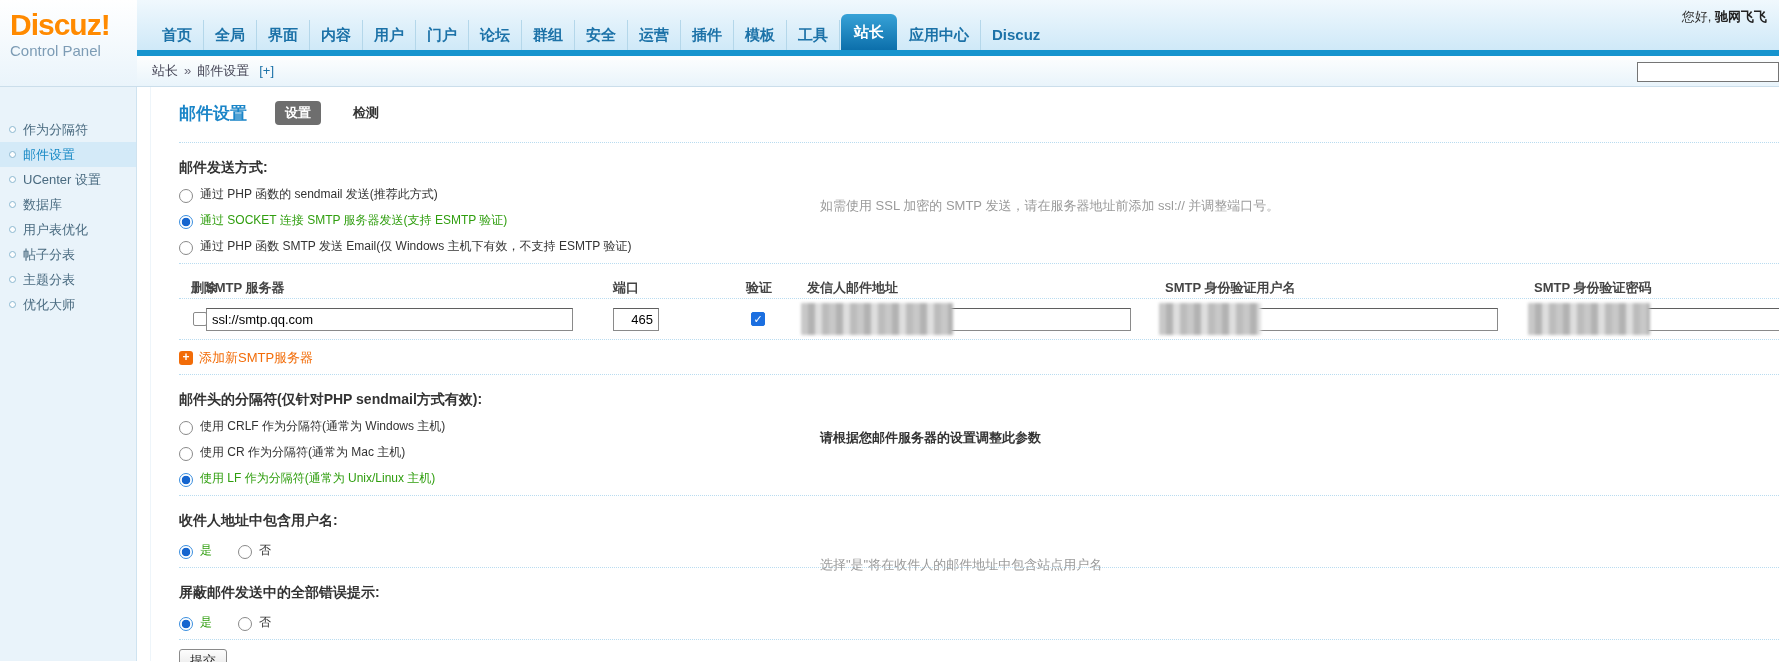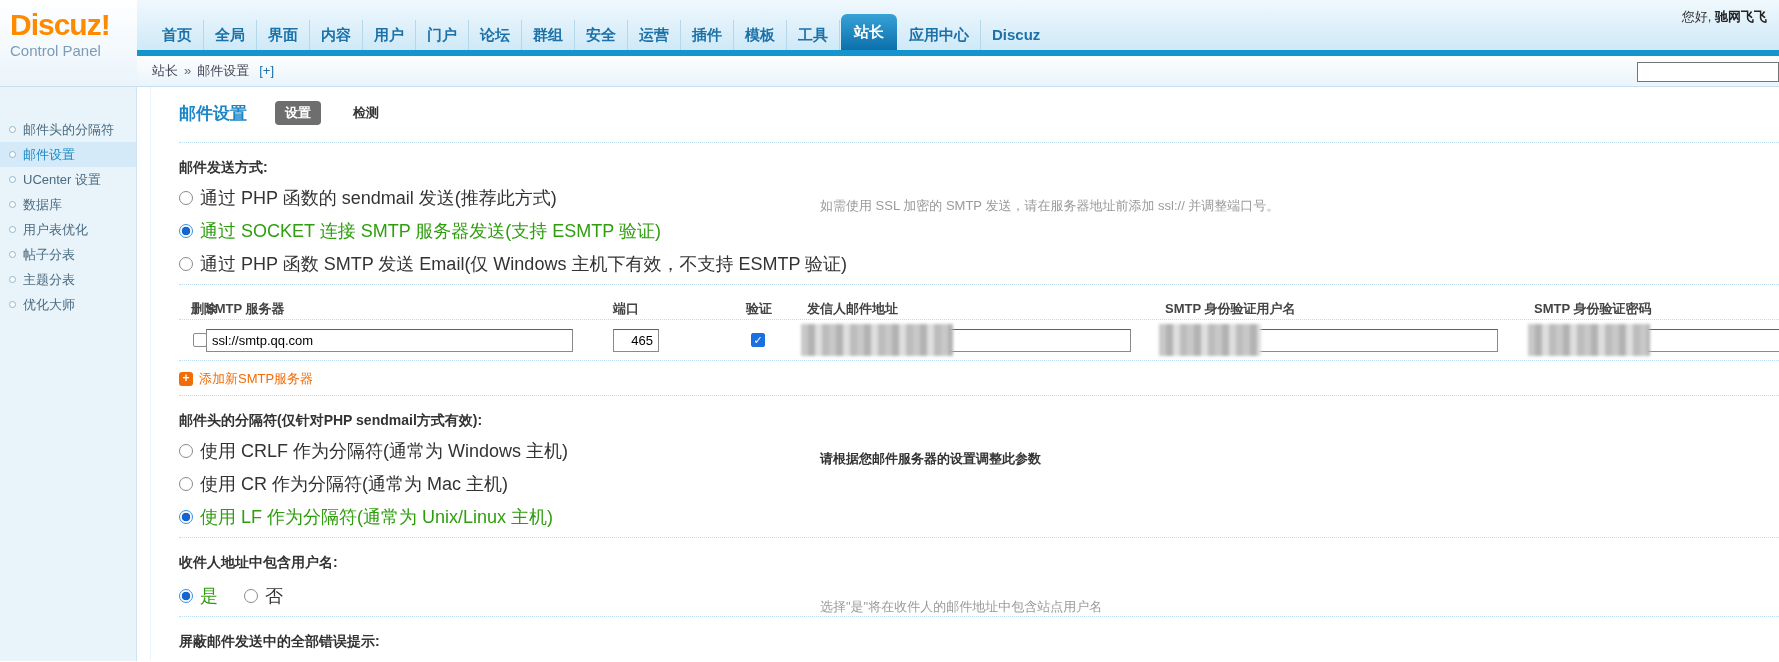--- a/index.html
+++ b/index.html
@@ -39,21 +39,21 @@
   .title-row { margin-top:14px; display:flex; align-items:center; }
   .page-title { font-size:17px; font-weight:bold; color:#1a85c8; }
   .tab-active { margin-left:28px; background:#6e6e6e; color:#fff; font-weight:bold; font-size:13px; padding:3px 10px; border-radius:4px; cursor:pointer; }
   .tab-plain { margin-left:32px; color:#333; font-weight:bold; font-size:13px; cursor:pointer; }
 
   .dotline { border-bottom:1px dotted #b9dcf0; }
   .d1 { margin-top:17px; } .dmid { margin-top:8px; }
 
   .section { position:relative; }
   .sec-head { margin-top:16px; font-size:14px; font-weight:bold; color:#333; }
-  .opt-row { margin-top:9px; display:flex; align-items:center; font-size:18px; color:#333; }
+  .opt-row { margin-top:9px; display:flex; align-items:flex-end; font-size:12px; color:#333; }
   .opt-row .lbl { margin-left:7px; }
   .opt-row.sel .lbl { color:#2f9e0e; }
   .radio { display:inline-block; width:14px; height:14px; border:1px solid #8a8a8a; border-radius:50%; background:#fff; flex:none; }
   .radio.on { border:1px solid #3a8ede; background:radial-gradient(circle at 50% 50%, #1565cf 0 4px, #fff 4.6px); }
   .inline-opts { display:flex; align-items:center; margin-top:12px; }
   .inline-opts .opt-row { margin-top:0; margin-right:26px; }
   .comment { position:absolute; left:617px; top:38px; width:640px; font-size:13px; color:#9a9a9a;margin-left:24px; }
   .comment.strong { color:#333; font-weight:bold; }
 
   
@@ -111,21 +111,21 @@
   <div class="crumb-bar">
     <div class="crumb">
       <span>站长</span><span class="sep">»</span><span>邮件设置</span><span class="expand">[+]</span>
     </div>
     <input class="top-search" value="" style="">
   </div>
 
   <div class="layout">
 
     <div class="sidebar">
-      <div class="side-item"><span class="bullet"></span><span>邮件头的分隔符</span></div>
+      <div class="side-item"><span class="bullet"></span><span>作为分隔符</span></div>
       <div class="side-item active"><span class="bullet"></span><span>邮件设置</span></div>
       <div class="side-item"><span class="bullet"></span><span>UCenter 设置</span></div>
       <div class="side-item"><span class="bullet"></span><span>数据库</span></div>
       <div class="side-item"><span class="bullet"></span><span>用户表优化</span></div>
       <div class="side-item"><span class="bullet"></span><span>帖子分表</span></div>
       <div class="side-item"><span class="bullet"></span><span>主题分表</span></div>
       <div class="side-item"><span class="bullet"></span><span>优化大师</span></div>
     </div>
 
     <div class="main">

